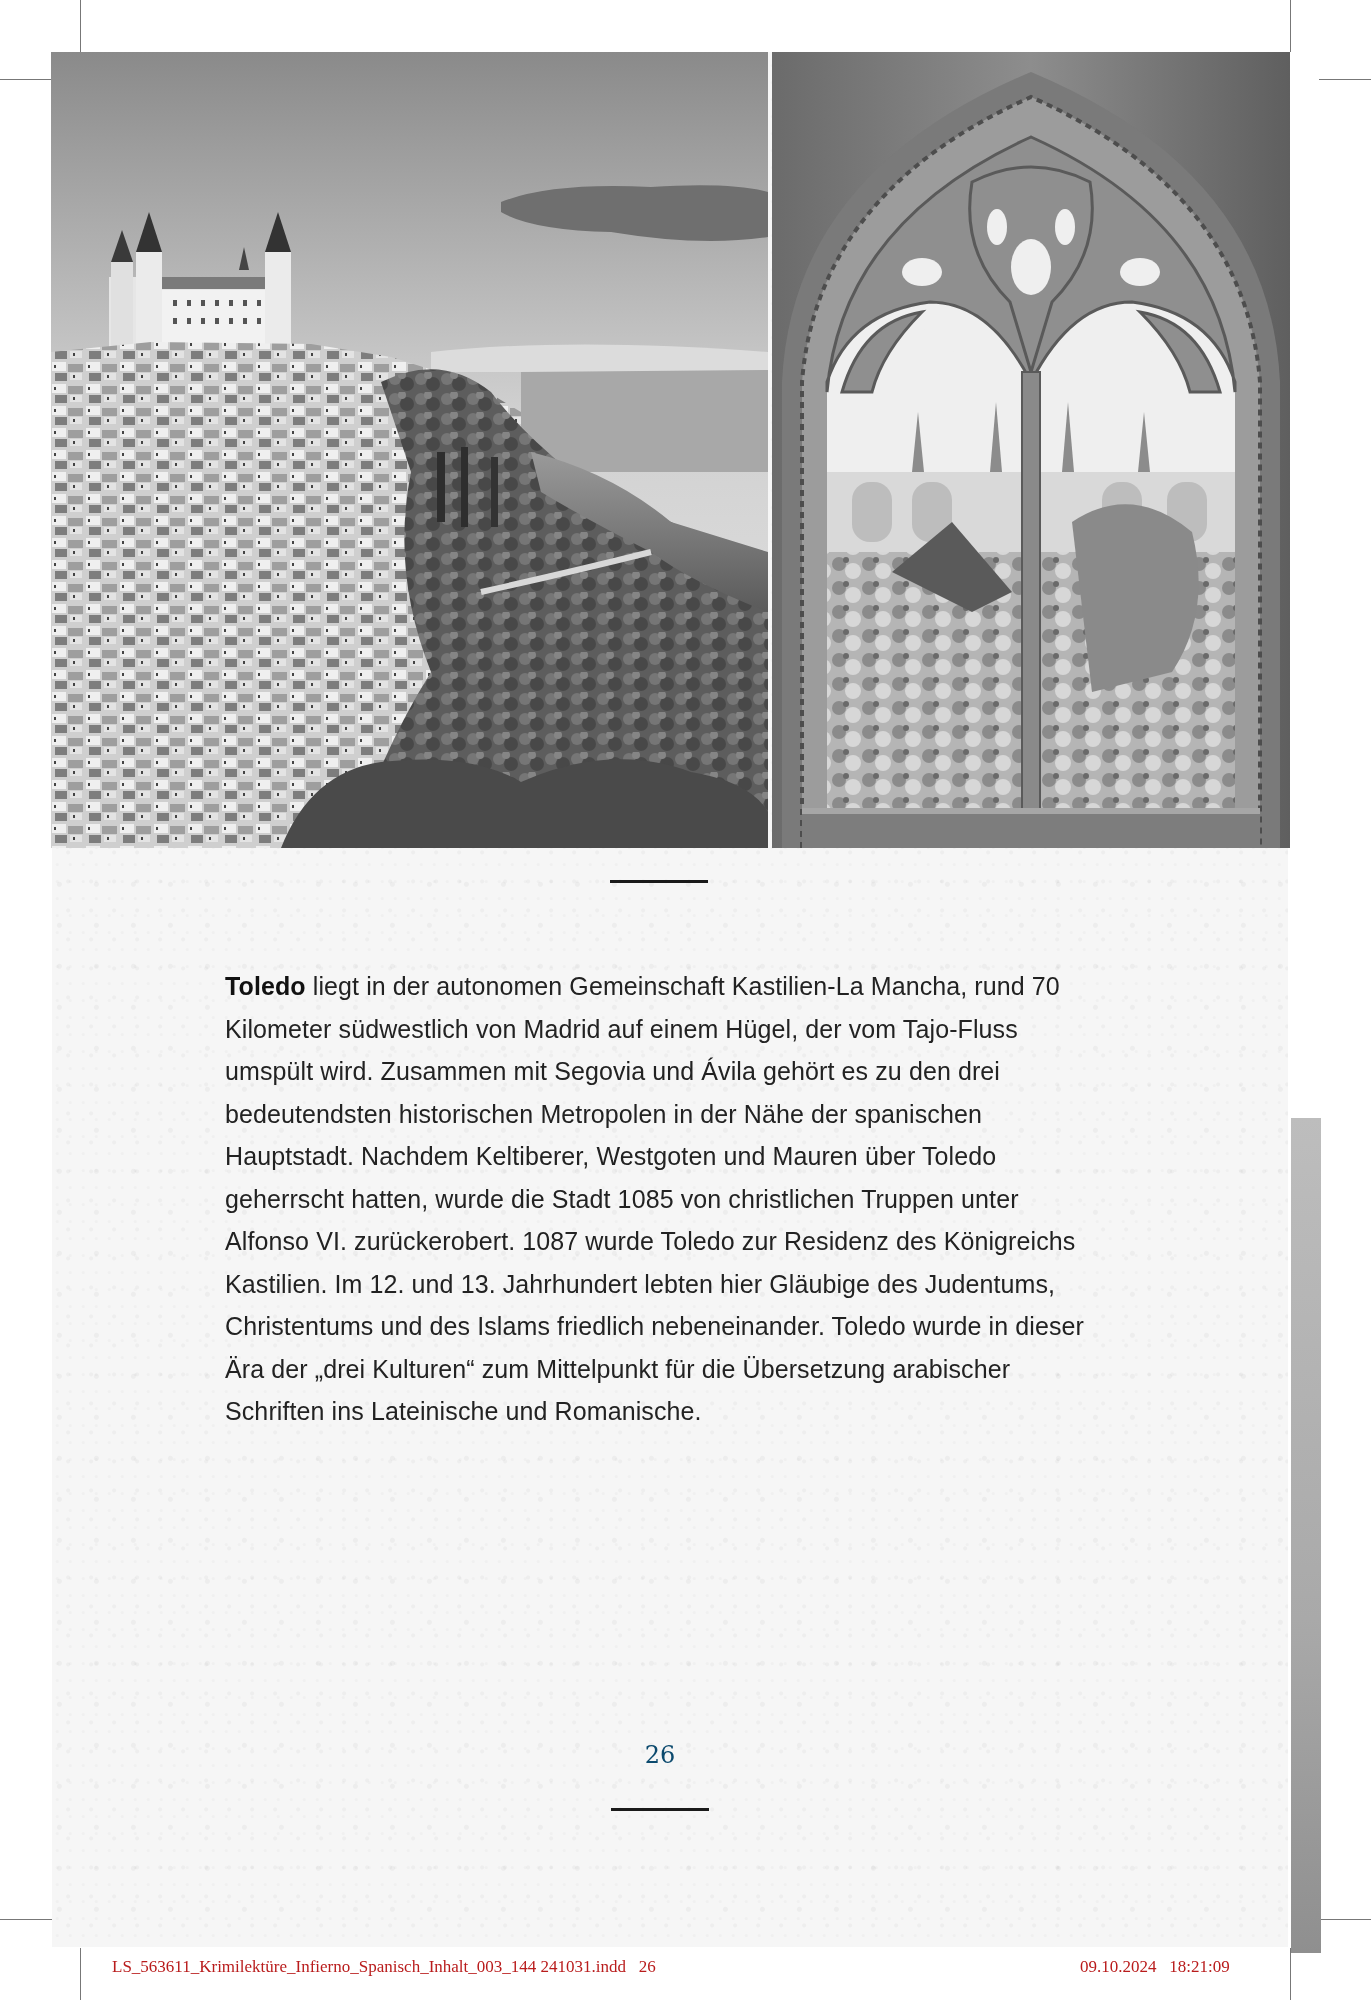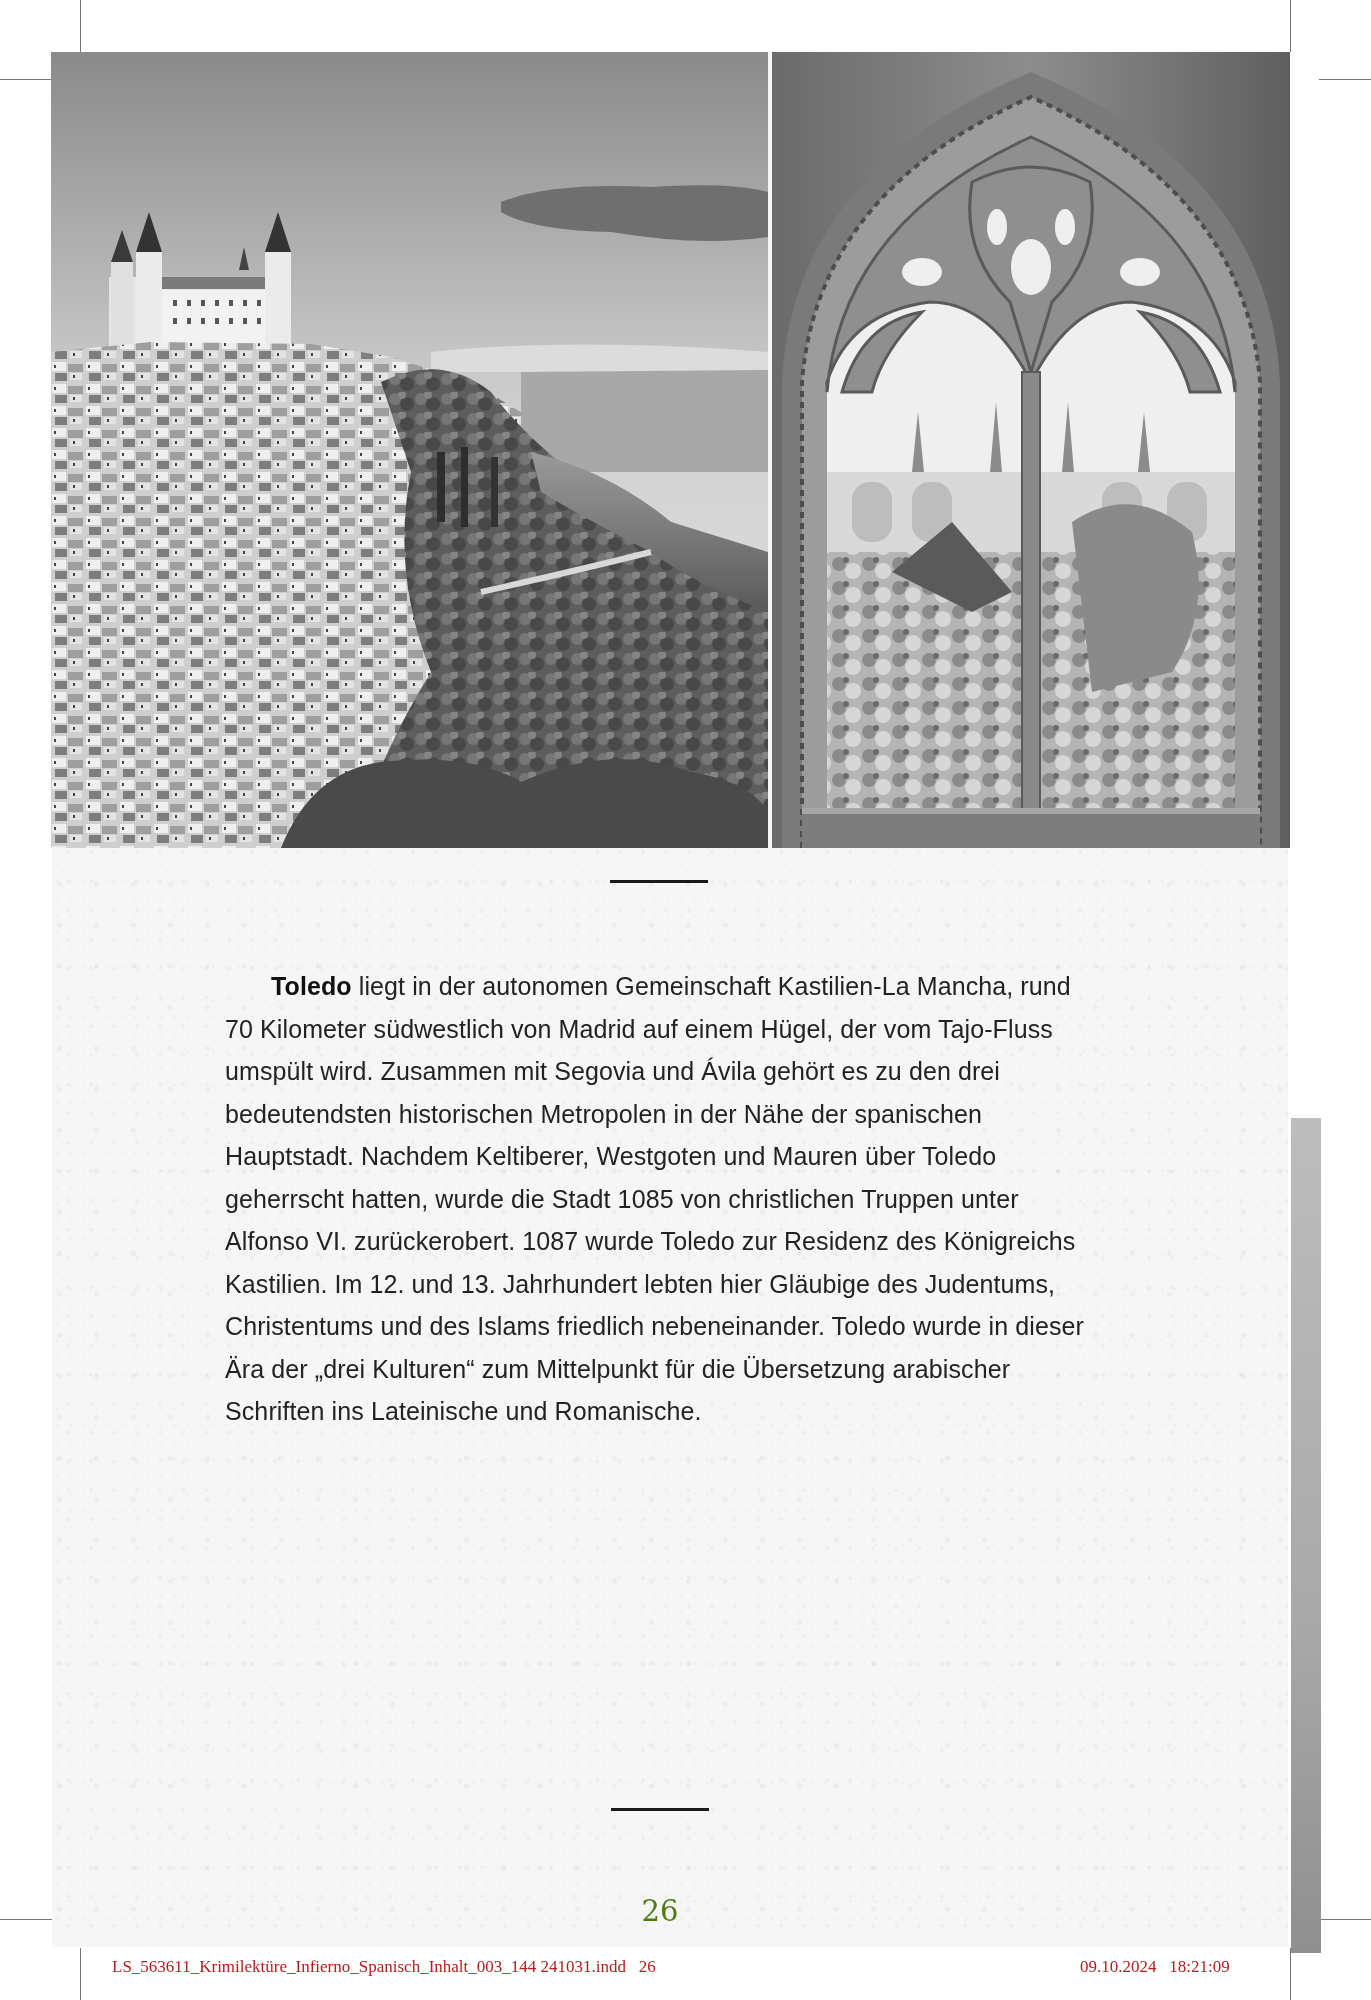--- a/index.html
+++ b/index.html
@@ -8,22 +8,22 @@
     background:
       radial-gradient(circle at 20% 30%, rgba(0,0,0,0.035) 0 2px, transparent 3px) 0 0/37px 41px,
       radial-gradient(circle at 70% 60%, rgba(0,0,0,0.03) 0 1.5px, transparent 2.5px) 0 0/23px 29px,
       radial-gradient(circle at 40% 80%, rgba(0,0,0,0.025) 0 1px, transparent 2px) 0 0/13px 17px,
       #f6f6f6; }
   .crop { position:absolute; background:#777; }
   .photo { position:absolute; overflow:hidden; }
   .photo svg { display:block; width:100%; height:100%; }
   .rule { position:absolute; height:3px; background:#1a1a1a; }
   .body-text { position:absolute; left:225px; top:940px; width:880px; font-size:25px; line-height:42.5px; color:#222; letter-spacing:0.1px; }
-  .body-text b { font-weight:bold; color:#111;margin-left:46px; }
-  .folio { position:absolute; left:600px; top:1894px; width:120px; text-align:center; font-family:"DejaVu Serif", serif; font-size:29px; color:#4d7c0f; }
+  .body-text b { font-weight:bold; color:#111; }
+  .folio { position:absolute; left:600px; top:1741px; width:120px; text-align:center; font-family:"DejaVu Serif", serif; font-size:24px; color:#0c4a6e; }
   .slug { position:absolute; top:1957px; font-family:"Liberation Serif", serif; font-size:17px; color:#b91c1c; }
   .edge-bar { position:absolute; left:1291px; top:1118px; width:30px; height:835px; background:linear-gradient(180deg,#bdbdbd 0%,#a9a9a9 60%,#8f8f8f 100%); }
 </style>
 </head>
 <body>
 
 <div class="paper"></div>
 
 <div class="crop" style="left:80px;top:0;width:1px;height:52px;"></div>
 <div class="crop" style="left:0;top:79px;width:52px;height:1px;"></div>

